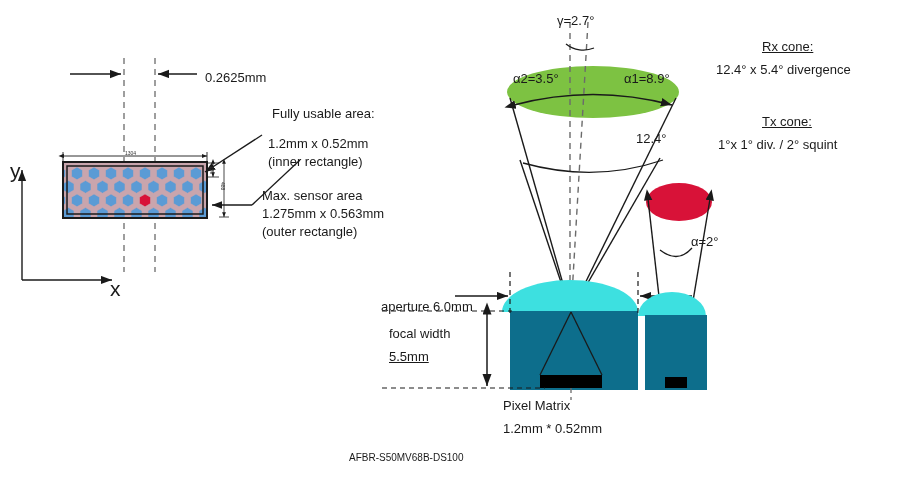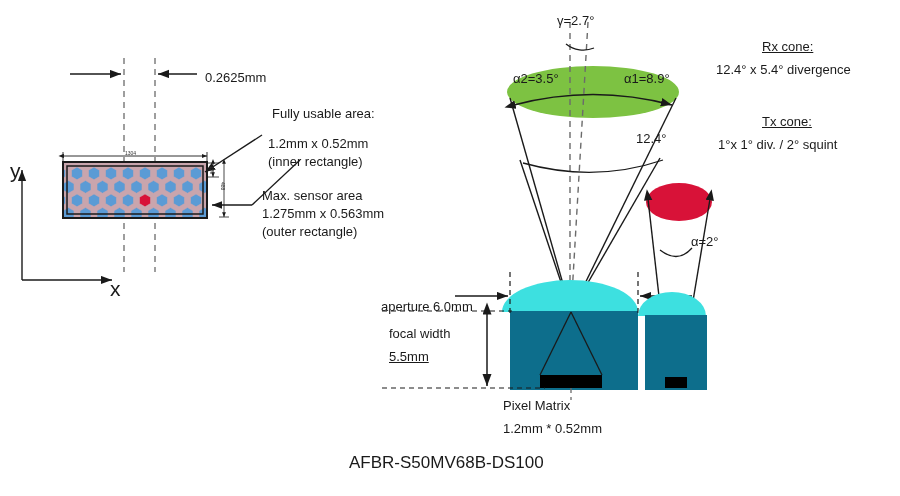--- a/index.html
+++ b/index.html
@@ -6,21 +6,21 @@
   html,body{margin:0;padding:0;background:#ffffff;}
   body{
     width:900px;height:496px;position:relative;overflow:hidden;
     font-family:"Liberation Sans", sans-serif;color:#1a1a1a;
   }
   .stage{position:absolute;inset:0;}
   svg.diagram{position:absolute;left:0;top:0;width:900px;height:496px;}
   .txt{position:absolute;white-space:pre;line-height:1.28;}
   .t15{font-size:13px;}
   .underline{text-decoration:underline;margin-left:44px;}
-  .caption{font-size:17px;}
+  .caption{font-size:10px;}
   .tiny{font-size:5px;}
 </style>
 </head>
 <body>
 
 <div class="stage">
 
   <svg class="diagram" viewBox="0 0 900 496">
     <defs>
       <marker id="arrEnd" markerWidth="9" markerHeight="9" refX="8" refY="3" orient="auto" markerUnits="strokeWidth">

